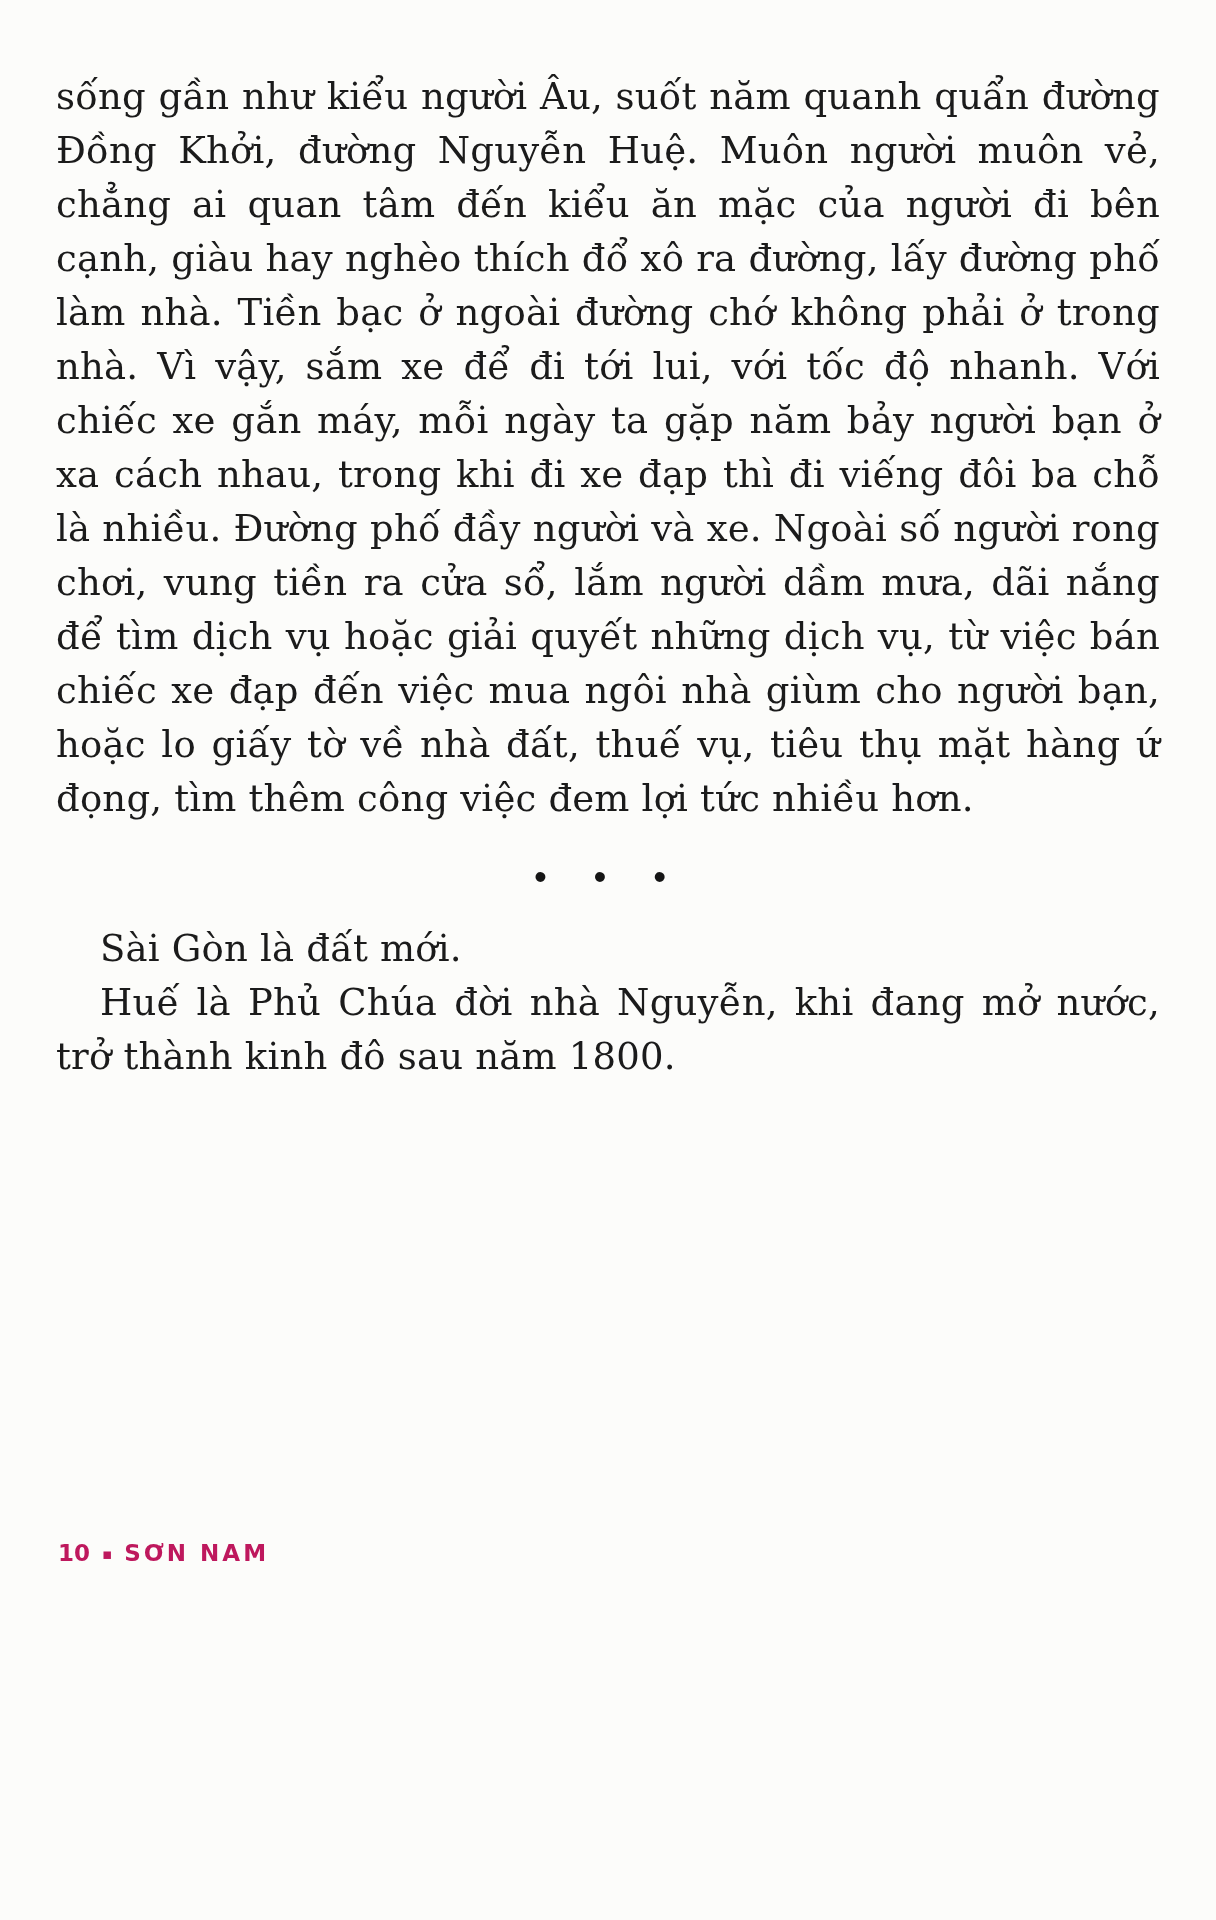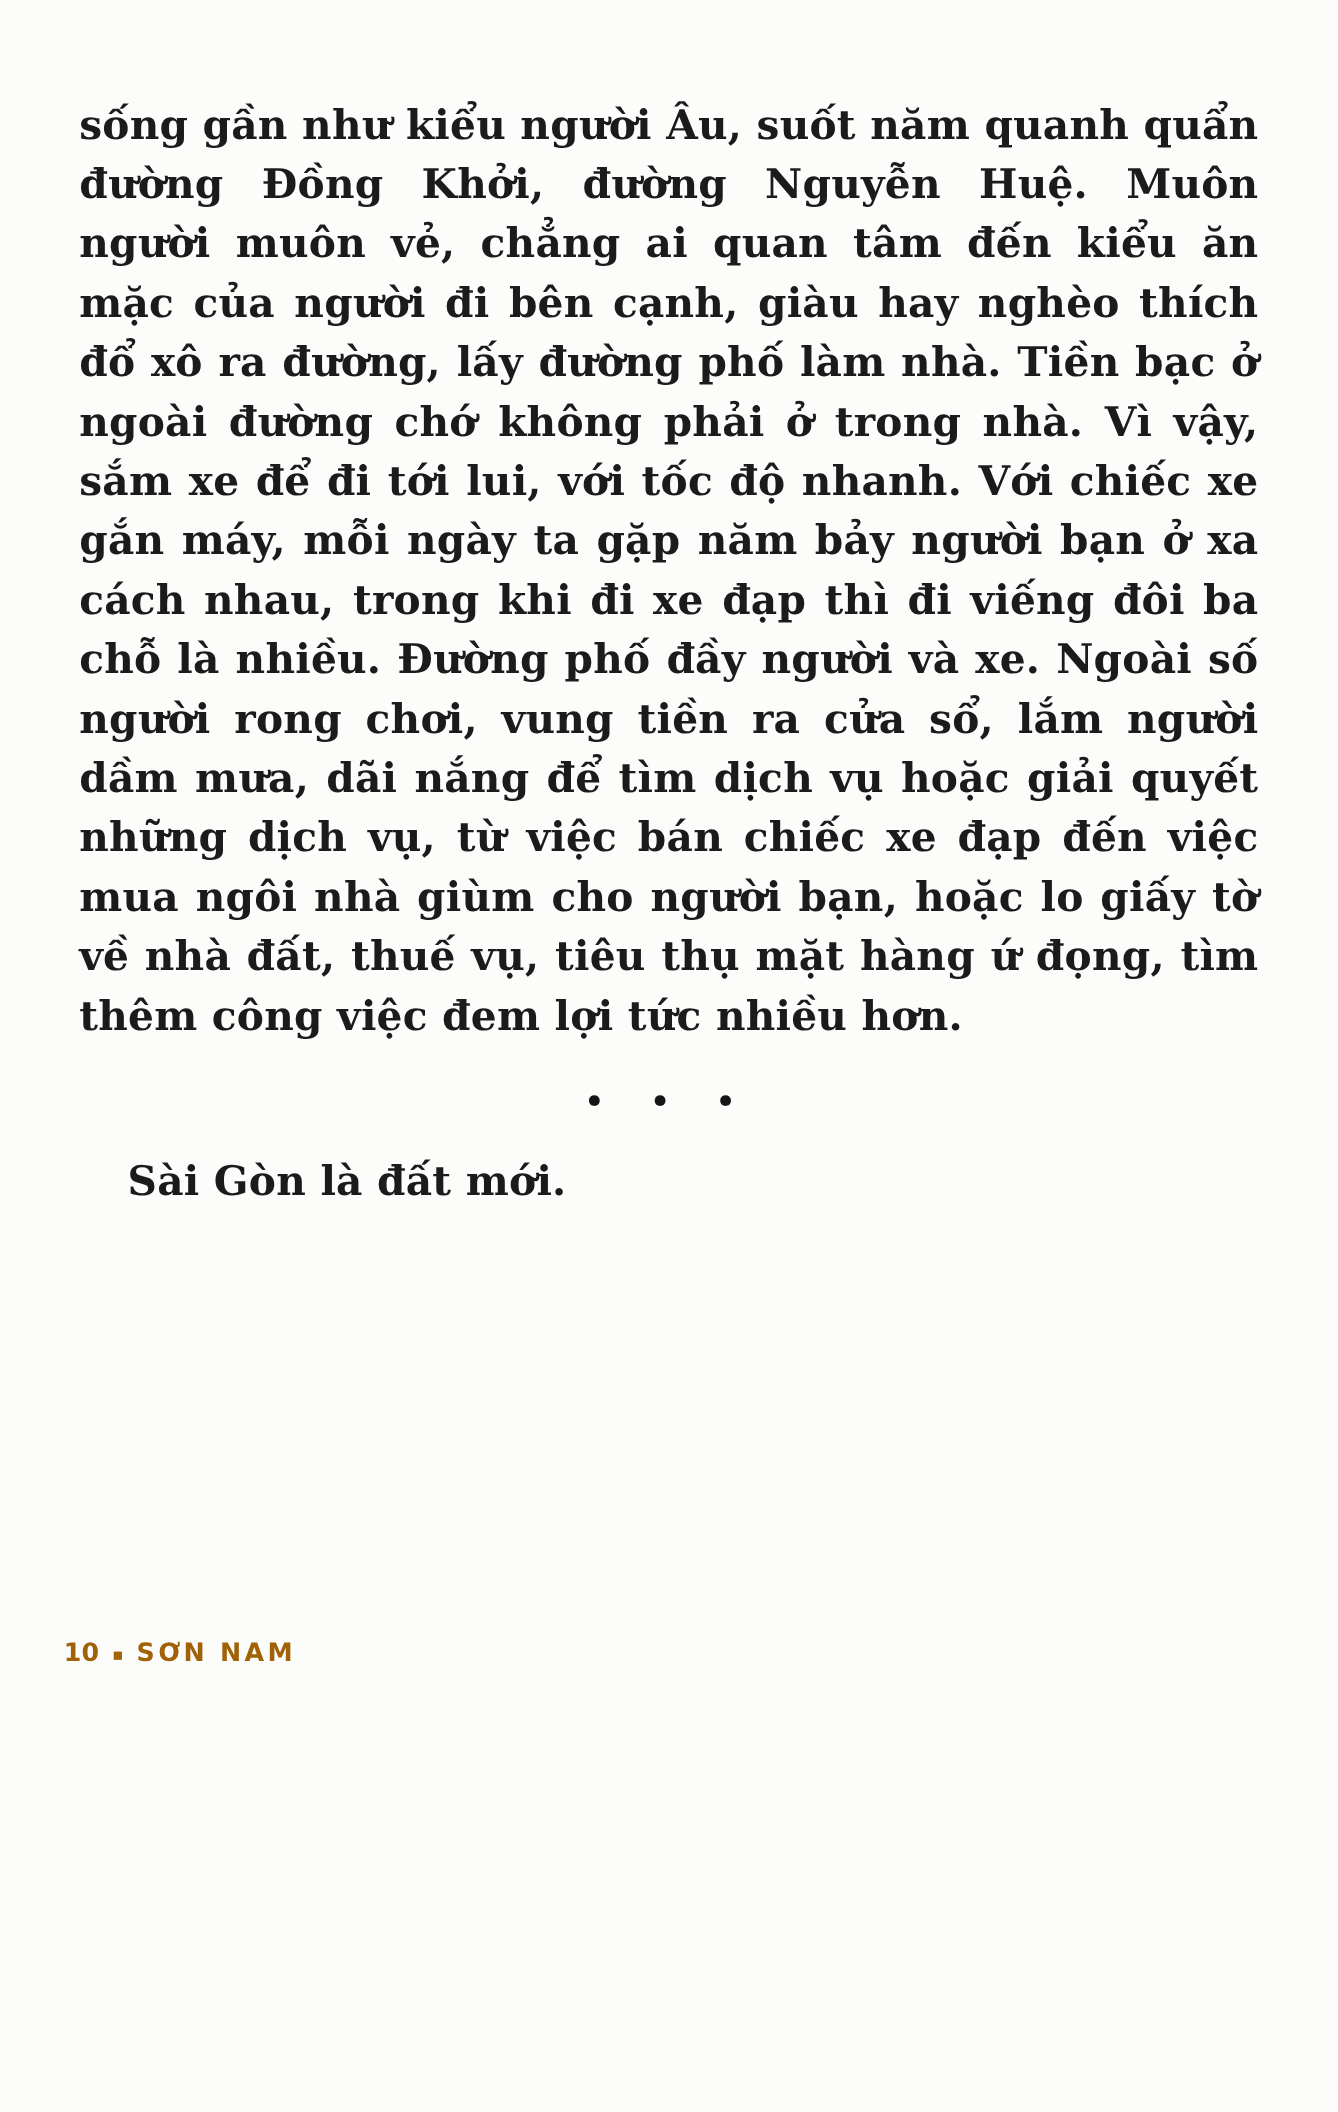--- a/index.html
+++ b/index.html
@@ -17,45 +17,45 @@
     height: 1920px;
     overflow: hidden;
   }
   .text-block {
     position: absolute;
     left: 56px;
     right: 56px;
     top: 70px;
   }
   .para {
-    margin: 16px;
+    margin: 0;
     font-size: 37px;
     line-height: 54px;
     text-align: justify;
-    font-weight: 700;
+    font-weight: 400;
     letter-spacing: 0.2px;
   }
   .para.indent { text-indent: 44px; }
   .separator {
     text-align: center;
     margin: 38px 0 30px 0;
     font-size: 28px;
     font-weight: bold;
     letter-spacing: 16px;
     color: #151515;
     line-height: 28px;
   }
   .page-footer {
     position: absolute;
     left: 58px;
-    top: 1490px;
+    top: 1540px;
     font-family: "DejaVu Sans", "Liberation Sans", sans-serif;
     font-size: 23px;
     font-weight: bold;
-    color: #a16207;
+    color: #be185d;
     display: flex;
     align-items: center;
     gap: 12px;
   }
   .page-footer .bullet {
     font-size: 15px;
     position: relative;
     top: 1px;
   }
   .page-footer .author {
@@ -64,20 +64,21 @@
   }
 </style>
 </head>
 <body>
 
 <div class="book-page">
   <div class="text-block">
     <p class="para">sống gần như kiểu người Âu, suốt năm quanh quẩn đường Đồng Khởi, đường Nguyễn Huệ. Muôn người muôn vẻ, chẳng ai quan tâm đến kiểu ăn mặc của người đi bên cạnh, giàu hay nghèo thích đổ xô ra đường, lấy đường phố làm nhà. Tiền bạc ở ngoài đường chớ không phải ở trong nhà. Vì vậy, sắm xe để đi tới lui, với tốc độ nhanh. Với chiếc xe gắn máy, mỗi ngày ta gặp năm bảy người bạn ở xa cách nhau, trong khi đi xe đạp thì đi viếng đôi ba chỗ là nhiều. Đường phố đầy người và xe. Ngoài số người rong chơi, vung tiền ra cửa sổ, lắm người dầm mưa, dãi nắng để tìm dịch vụ hoặc giải quyết những dịch vụ, từ việc bán chiếc xe đạp đến việc mua ngôi nhà giùm cho người bạn, hoặc lo giấy tờ về nhà đất, thuế vụ, tiêu thụ mặt hàng ứ đọng, tìm thêm công việc đem lợi tức nhiều hơn.</p>
     <div class="separator">• • •</div>
     <p class="para indent">Sài Gòn là đất mới.</p>
+    <p class="para indent">Huế là Phủ Chúa đời nhà Nguyễn, khi đang mở nước, trở thành kinh đô sau năm 1800.</p>
   </div>
 
   <div class="page-footer">
     <span class="page-number">10</span>
     <span class="bullet">▪</span>
     <span class="author">SƠN NAM</span>
   </div>
 </div>
 
 </body></html>

